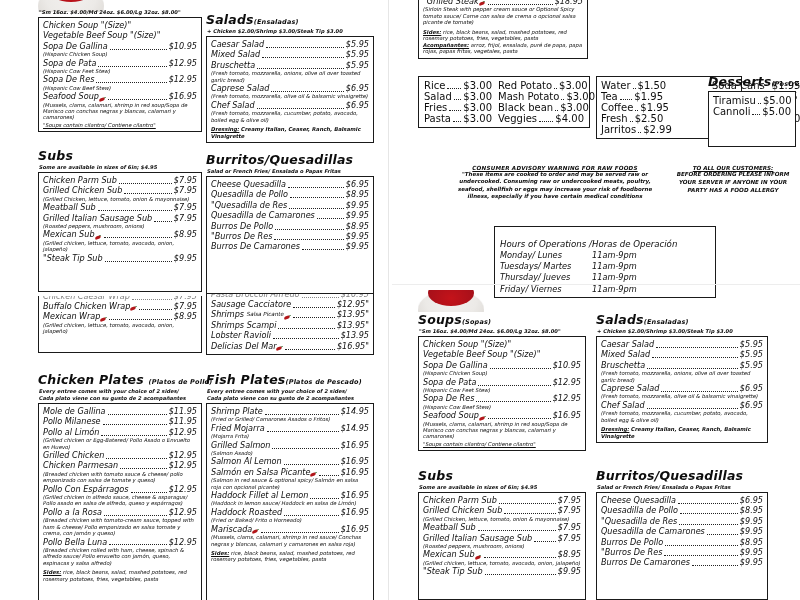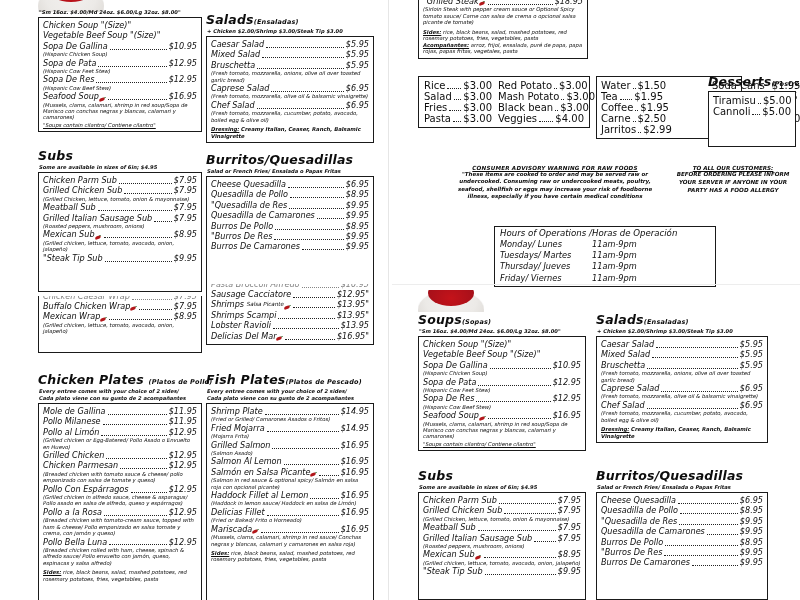--- a/index.html
+++ b/index.html
@@ -101,21 +101,21 @@
   }
   .cust .hd{
     font-size:5.6px; font-weight:bold; font-style:italic;
     text-decoration:underline;
   }
   .cust .bd{
     font-size:5.6px; font-weight:bold; font-style:italic; line-height:7.8px;
   }
 
   
-  .hours{ border:1px solid #1a1a1a; padding:0 5px 2px 5px; }
+  .hours{ border:1px solid #1a1a1a; padding:11px 5px 2px 5px; }
   .hours .hrow{
     display:flex; font-style:italic; font-size:8.2px; line-height:11.2px;
     white-space:nowrap;
   }
   .hours .hrow .d{ width:92px; flex:0 0 92px; }
   .hours .hrow .t{ flex:0 0 auto; }
   .hours .hhead{ font-style:italic; font-size:8.6px; line-height:12px; }
 
   
   .clip{ overflow:hidden; }
@@ -376,21 +376,21 @@
           <span class="pr">$9.95</span>
         </div>
       <div class="row">
           <span class="nm">Burros De Camarones</span>
           <span class="dots"></span>
           <span class="pr">$9.95</span>
         </div>
     </div>
   </div>
 
-  <div style="position:absolute; left:206px; top:284px; width:168px; background:#fff;">
+  <div style="position:absolute; left:206px; top:294px; width:168px; background:#fff;">
     <div class="box" style="border-top:none; padding-top:0;">
       <div class="row faded" style="height:5px; overflow:hidden;">
         <span class="nm">Pasta Broccoli Alfredo</span>
           <span class="dots"></span>
           <span class="pr">$10.95</span>
       </div>
       <div class="row">
           <span class="nm">Sausage Cacciatore</span>
           <span class="dots"></span>
           <span class="pr">$12.95"</span>
@@ -454,21 +454,21 @@
           <span class="pr">$16.95</span>
         </div>
       <span class="sub">(Salmon in red sauce &amp; optional spicy/ Salmón en salsa roja con opcional picante)</span>
       <div class="row">
           <span class="nm">Haddock Fillet al Lemon</span>
           <span class="dots"></span>
           <span class="pr">$16.95</span>
         </div>
       <span class="sub">(Haddock in lemon sauce/ Haddock en salsa de Limón)</span>
       <div class="row">
-          <span class="nm">Delicias Fillet</span>
+          <span class="nm">Haddock Roasted</span>
           <span class="dots"></span>
           <span class="pr">$16.95</span>
         </div>
       <span class="sub">(Fried or Baked/ Frito o Horneado)</span>
       <div class="row">
           <span class="nm">Mariscada</span>
           <span class="chili"></span>
           <span class="dots"></span>
           <span class="pr">$16.95</span>
         </div>
@@ -564,21 +564,21 @@
               <span class="nm">Tea</span>
               <span class="dots"></span>
               <span class="pr">$1.95</span>
             </div>
           <div class="sides-row">
               <span class="nm">Coffee</span>
               <span class="dots"></span>
               <span class="pr">$1.95</span>
             </div>
           <div class="sides-row">
-              <span class="nm">Carne</span>
+              <span class="nm">Fresh</span>
               <span class="dots"></span>
               <span class="pr">$2.50</span>
             </div>
           <div class="sides-row">
               <span class="nm">Jarritos</span>
               <span class="dots"></span>
               <span class="pr">$2.99</span>
             </div>
         </div>
         <div class="sides-col" style="width:78px; padding-left:5px;margin-left:44px;">

